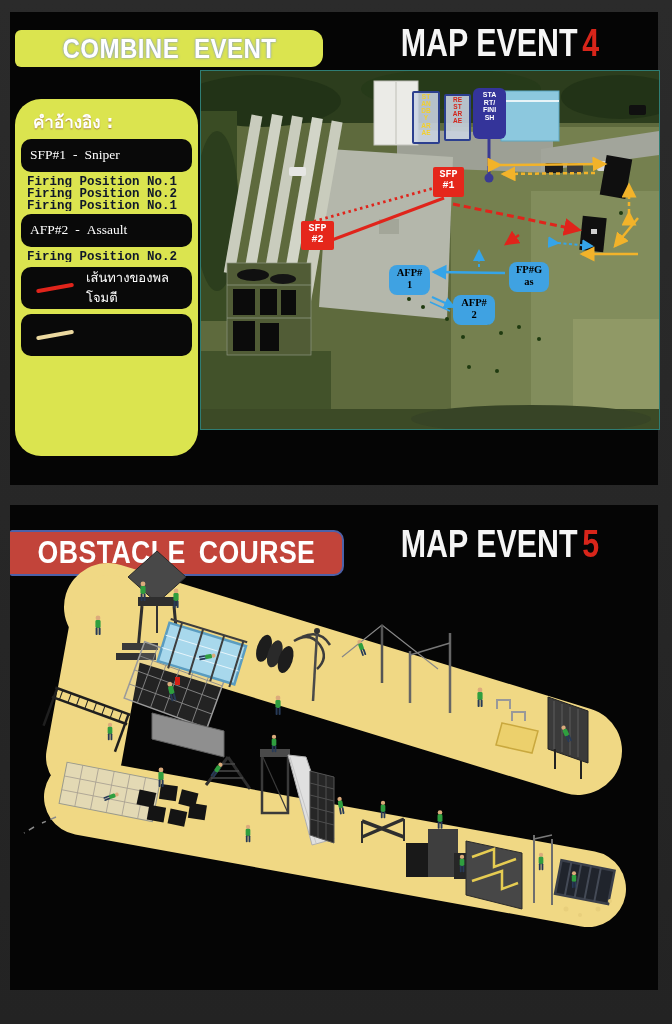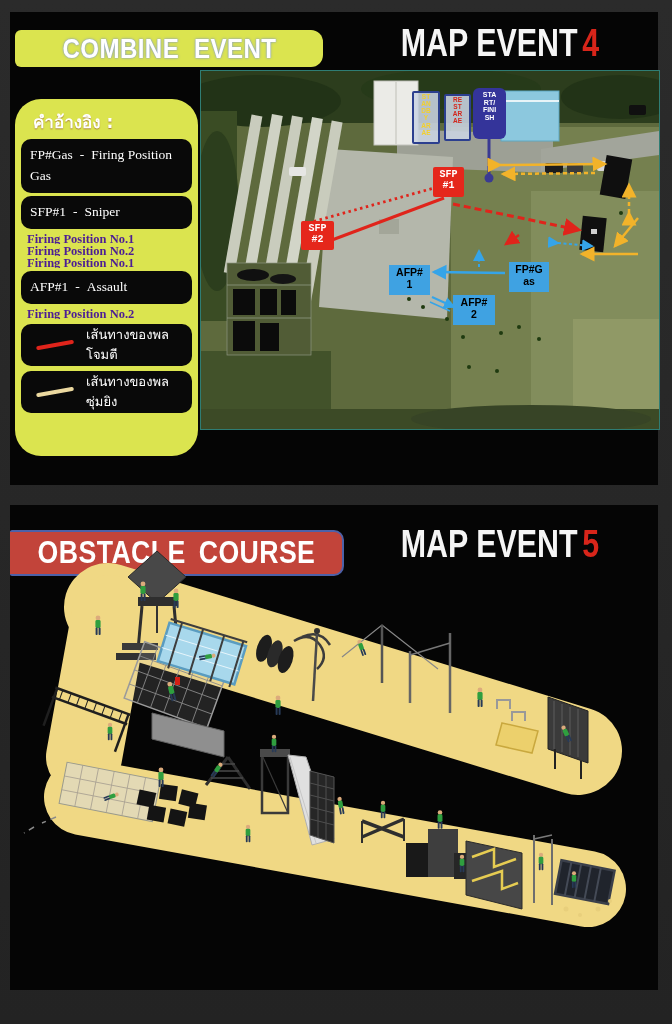--- a/index.html
+++ b/index.html
@@ -24,40 +24,40 @@
   .t2{top:18px;}
 
   
   .legend{position:absolute;left:5px;top:87px;width:183px;height:357px;background:#dbe44f;border-radius:26px;
           box-sizing:border-box;padding:7px 0 0 0;}
   .legend-title{color:#fff;font-weight:bold;font-size:17px;margin:2px 0 4px 18px;
           font-family:"DejaVu Sans",sans-serif;text-shadow:0 1px 1px rgba(120,40,20,.5);}
   .lbox{background:#090909;border-radius:10px;margin:3px 6px;padding:6px 9px;color:#fff;
           font-family:"Liberation Serif",serif;font-size:13.5px;line-height:1.55;min-height:15px;}
   .lbox .sep{margin:0 7px;}
-  .ref{height:12px;overflow:hidden;margin:0 0 0 12px;color:#4c1d95;font-family:Liberation Serif, serif;
+  .ref{height:12px;overflow:hidden;margin:0 0 0 12px;color:#0f172a;font-family:Liberation Mono, monospace;
           font-size:12.5px;line-height:15px;font-weight:bold;}
   .route{display:flex;align-items:center;height:30px;margin:5px 6px;}
   .swatch{display:inline-block;width:38px;height:3.5px;border-radius:2px;transform:rotate(-10deg);margin:0 12px 0 6px;flex:none;}
   .sw-red{background:#e0241b;}
   .sw-tan{background:#ecd9a0;}
   .route-label{font-family:"DejaVu Sans",sans-serif;font-size:13px;color:#fff;}
 
   
   .map{position:absolute;left:190px;top:58px;width:458px;height:358px;border:1px solid #2f7d74;box-sizing:content-box;}
   .map svg{position:absolute;left:0;top:0;}
   .maplabel{position:absolute;white-space:pre-line;text-align:center;font-weight:bold;line-height:1.1;
           box-sizing:border-box;}
   .chipbox{background:rgba(203,212,227,.88);border:2px solid #2c3f8f;border-radius:2px;font-size:6.5px;}
   .standby{left:211px;top:20px;width:28px;height:53px;color:#f2cf2e;}
   .rest{left:243px;top:23px;width:27px;height:47px;color:#d3271c;}
   .startfinish{left:272px;top:17px;width:33px;height:51px;background:#34349a;color:#fff;border-radius:6px;
           font-size:7px;padding-top:3px;}
   .redbox{background:#e5271b;color:#fff;font-family:Liberation Mono, monospace;font-size:10px;border-radius:2px;padding-top:2px;}
-  .bluebox{background:#3fa2e2;color:#000;font-family:Liberation Sans, sans-serif;font-size:10.5px;border-radius:0;padding-top:2px;}
+  .bluebox{background:#3fa2e2;color:#000;font-family:Liberation Serif, serif;font-size:10.5px;border-radius:8px;padding-top:2px;}
   .sfp1{left:232px;top:96px;width:31px;height:30px;}
   .sfp2{left:100px;top:150px;width:33px;height:29px;}
   .afp1{left:188px;top:194px;width:41px;height:30px;}
   .afp2{left:252px;top:224px;width:42px;height:30px;}
   .fpgas{left:308px;top:191px;width:40px;height:30px;}
 
   .course{position:absolute;left:0;top:0;}
 </style>
 </head>
 <body>
@@ -68,39 +68,37 @@
 
     <div class="banner banner-yellow">
       <span class="btxt">COMBINE EVENT</span>
     </div>
 
     <h1 class="map-title"><span>MAP EVENT</span><span class="num">4</span></h1>
 
     <aside class="legend">
       <div class="legend-title">คำอ้างอิง :</div>
 
-      <div class="lbox"><span>FP#Gas</span><span class="sep">-</span><span>Firing Position Gas</span></div>
 
       <div class="lbox"><span>SFP#1</span><span class="sep">-</span><span>Sniper</span></div>
       <div class="ref">Firing Position No.1</div>
 
       <div class="ref">Firing Position No.2</div>
 
       <div class="ref">Firing Position No.1</div>
 
-      <div class="lbox"><span>AFP#1</span><span class="sep">-</span><span>Assault</span></div>
+      <div class="lbox"><span>AFP#2</span><span class="sep">-</span><span>Assault</span></div>
       <div class="ref">Firing Position No.2</div>
 
       <div class="lbox route">
         <span class="swatch sw-red"></span>
         <span class="route-label">เส้นทางของพลโจมตี</span>
       </div>
       <div class="lbox route">
         <span class="swatch sw-tan"></span>
-        <span class="route-label">เส้นทางของพลซุ่มยิง</span>
       </div>
     </aside>
 
     <div class="map">
       <svg width="458" height="358" viewBox="0 0 458 358">
         <defs>
           <marker id="ay" markerWidth="7" markerHeight="7" refX="5" refY="3" orient="auto">
             <path d="M0,0 L6,3 L0,6 Z" fill="#f2b32a"></path>
             </marker>
           <marker id="ar" markerWidth="7" markerHeight="7" refX="5" refY="3" orient="auto">

